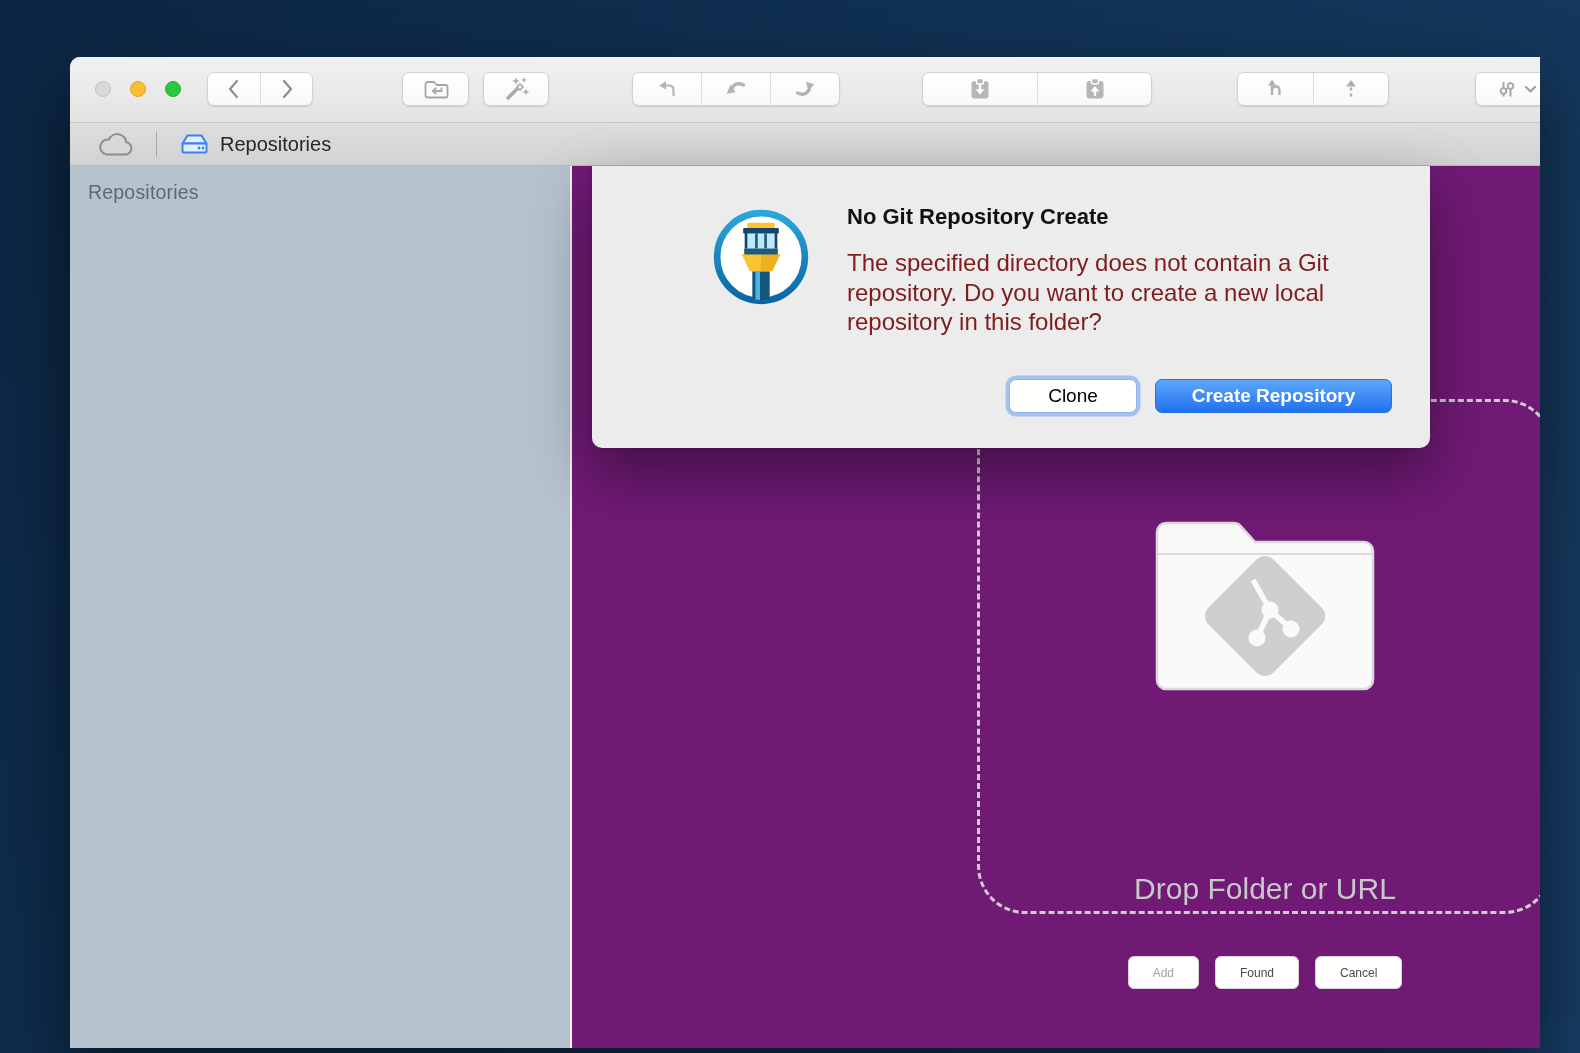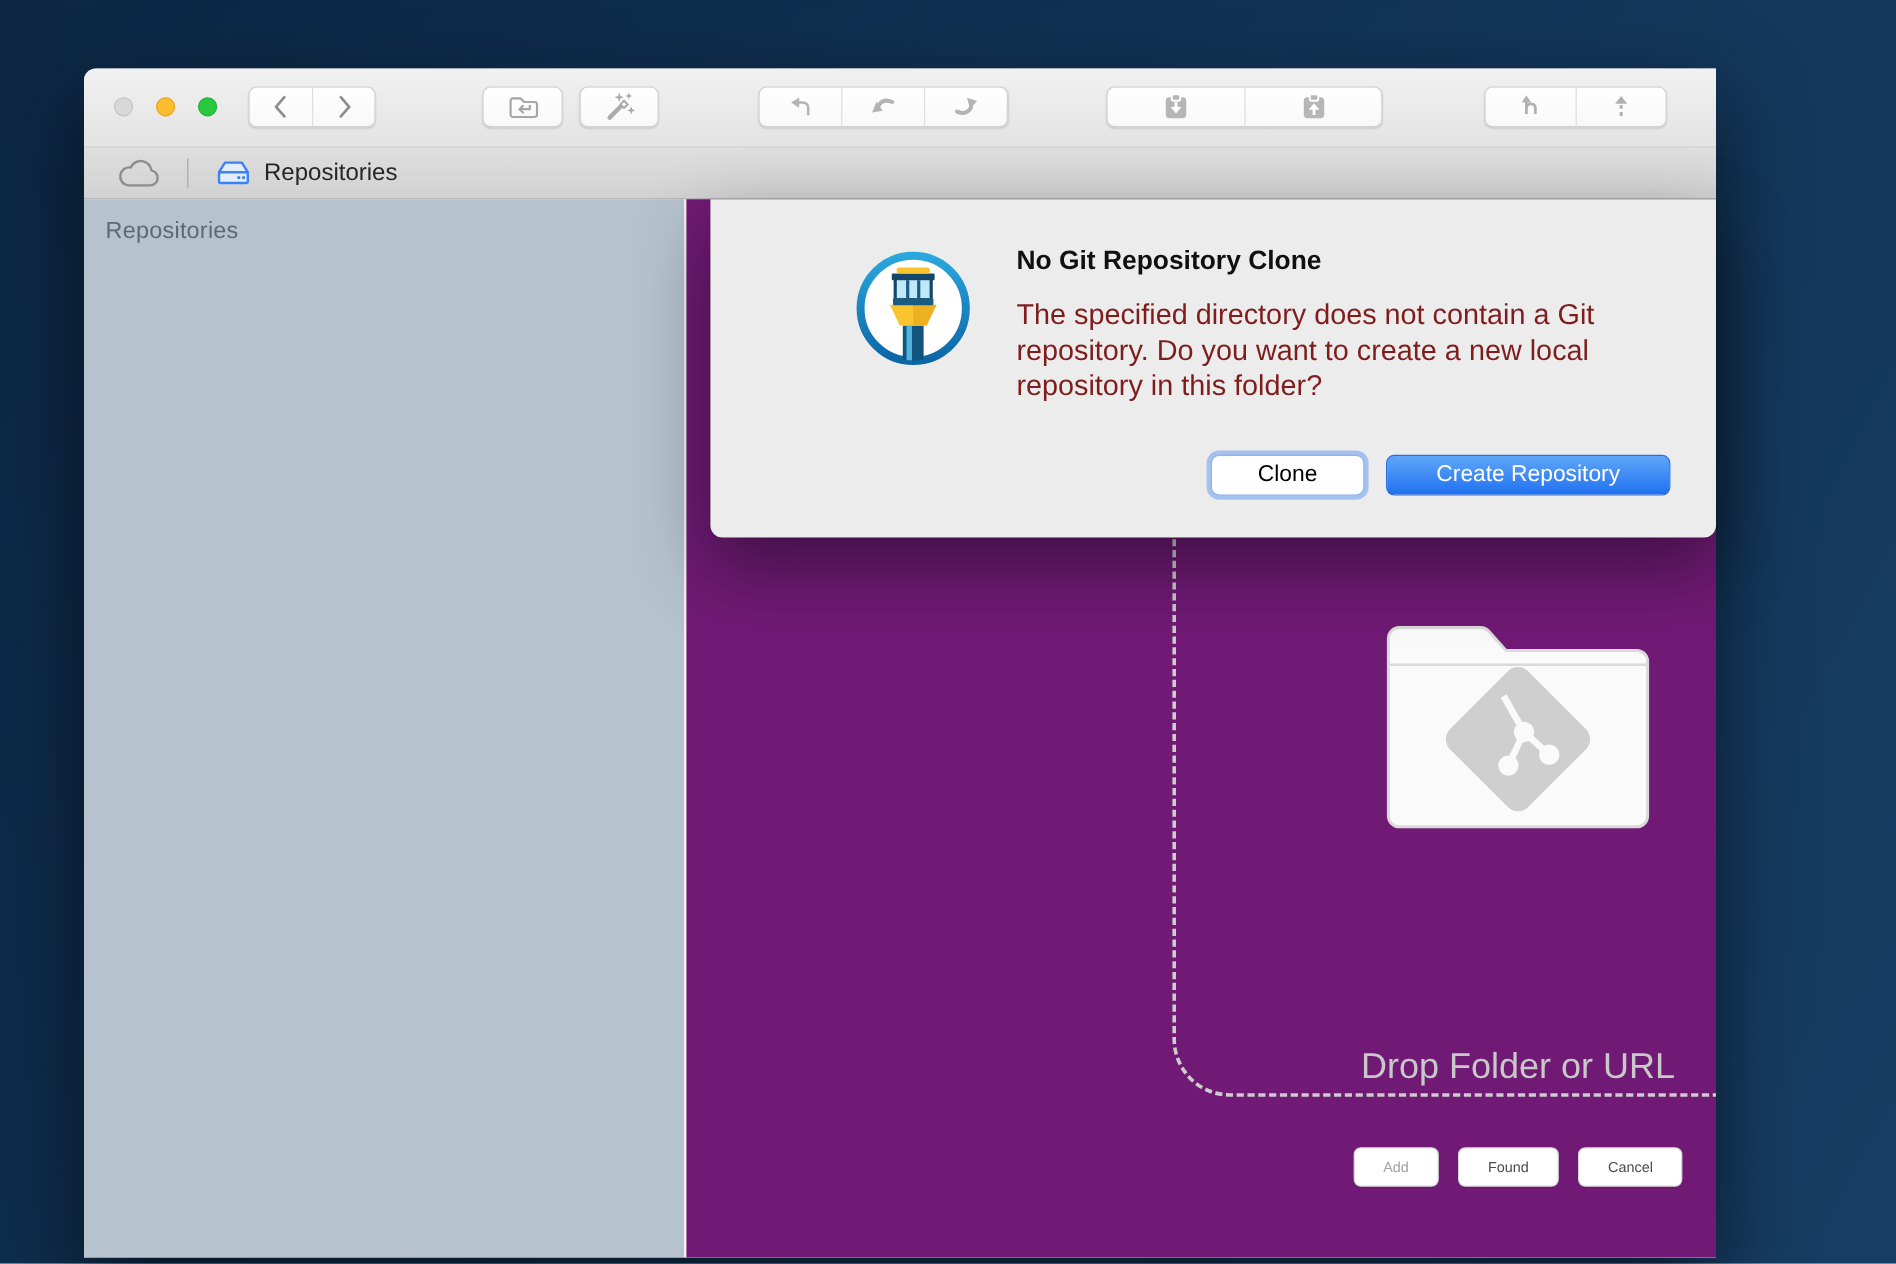--- a/index.html
+++ b/index.html
@@ -2,21 +2,21 @@
 <html><head>
 <meta charset="utf-8">
 <style>
   * { margin:0; padding:0; box-sizing:border-box; }
   html,body { width:1580px; height:1053px; overflow:hidden;
     font-family:"Liberation Sans","DejaVu Sans",sans-serif; }
   .desktop { position:absolute; inset:0;
     background:linear-gradient(118deg,#0c2643 0%,#113254 48%,#173d64 100%); }
 
   
-  .window { position:absolute; left:70px; top:57px; width:1360px; height:991px;
+  .window { position:absolute; left:70px; top:57px; width:1470px; height:991px;
     border-radius:10px 0 0 0; overflow:hidden; background:#fff;
     box-shadow:0 30px 70px rgba(0,0,0,.55); display:flex; flex-direction:column; }
 
   
   .toolbar { position:relative; height:65px; flex:none;
     background:linear-gradient(#f1f1f1,#e3e3e3); }
   .traffic { position:absolute; left:25px; top:24px; display:flex; gap:19px; }
   .tl { width:16px; height:16px; border-radius:50%; display:inline-block; cursor:default; }
   .tl-close { background:#d8d8d8; border:1px solid #c2c2c2; }
   .tl-min   { background:#fdbd2e; border:1px solid #e3a51f; }
@@ -70,21 +70,21 @@
   .sheet-title { position:absolute; left:255px; top:38px;
     font-size:22px; font-weight:bold; color:#101010; }
   .sheet-msg { position:absolute; left:255px; top:82px; width:505px;
     font-size:24px; line-height:29.5px; color:#7f1d1d; }
   .sheet-buttons { position:absolute; right:38px; bottom:35px; display:flex; gap:18px; }
   .sheet-buttons button { height:34px; border-radius:7px; font-size:19px; cursor:default;
     font-family:"Liberation Sans","DejaVu Sans",sans-serif; }
   .btn-cancel { width:128px; background:#fff; border:1px solid #8fb4ee; color:#000;
     box-shadow:0 0 0 3.5px rgba(107,160,242,.55); }
   .btn-primary { width:237px; border:1px solid #2a6ede; color:#fff;
-    background:linear-gradient(#5fa6f9,#2071f0); }
+    background:linear-gradient(#5fa6f9,#2071f0);font-weight:bold; }
 </style>
 </head>
 <body>
 
 <div class="desktop">
 
   <div class="window">
 
     <div class="toolbar">
       <div class="traffic">
@@ -270,21 +270,21 @@
         <rect x="33.5" y="41.5" width="33" height="6" rx="1" fill="#1d5a80"></rect>
         <rect x="36" y="27" width="28" height="14.5" fill="#bfe9f8"></rect>
         <rect x="44.2" y="27" width="2.6" height="14.5" fill="#1d5a80"></rect>
         <rect x="53.2" y="27" width="2.6" height="14.5" fill="#1d5a80"></rect>
         <rect x="34" y="25.5" width="2.6" height="16" fill="#14466b"></rect>
         <rect x="63.4" y="25.5" width="2.6" height="16" fill="#14466b"></rect>
         <rect x="32.5" y="21.5" width="35" height="5.5" rx="1" fill="#14466b"></rect>
         <rect x="36.5" y="16.5" width="27" height="5" rx="1.5" fill="#f9c42e"></rect>
       </g>
     </svg>
-    <div class="sheet-title">No Git Repository Clone</div>
+    <div class="sheet-title">No Git Repository Create</div>
     <div class="sheet-msg">The specified directory does not contain a Git repository. Do you want to create a new local repository in this folder?</div>
     <div class="sheet-buttons">
       <button class="btn-cancel">Clone</button>
       <button class="btn-primary">Create Repository</button>
     </div>
   </div>
 
 </div>
 
 </body></html>

